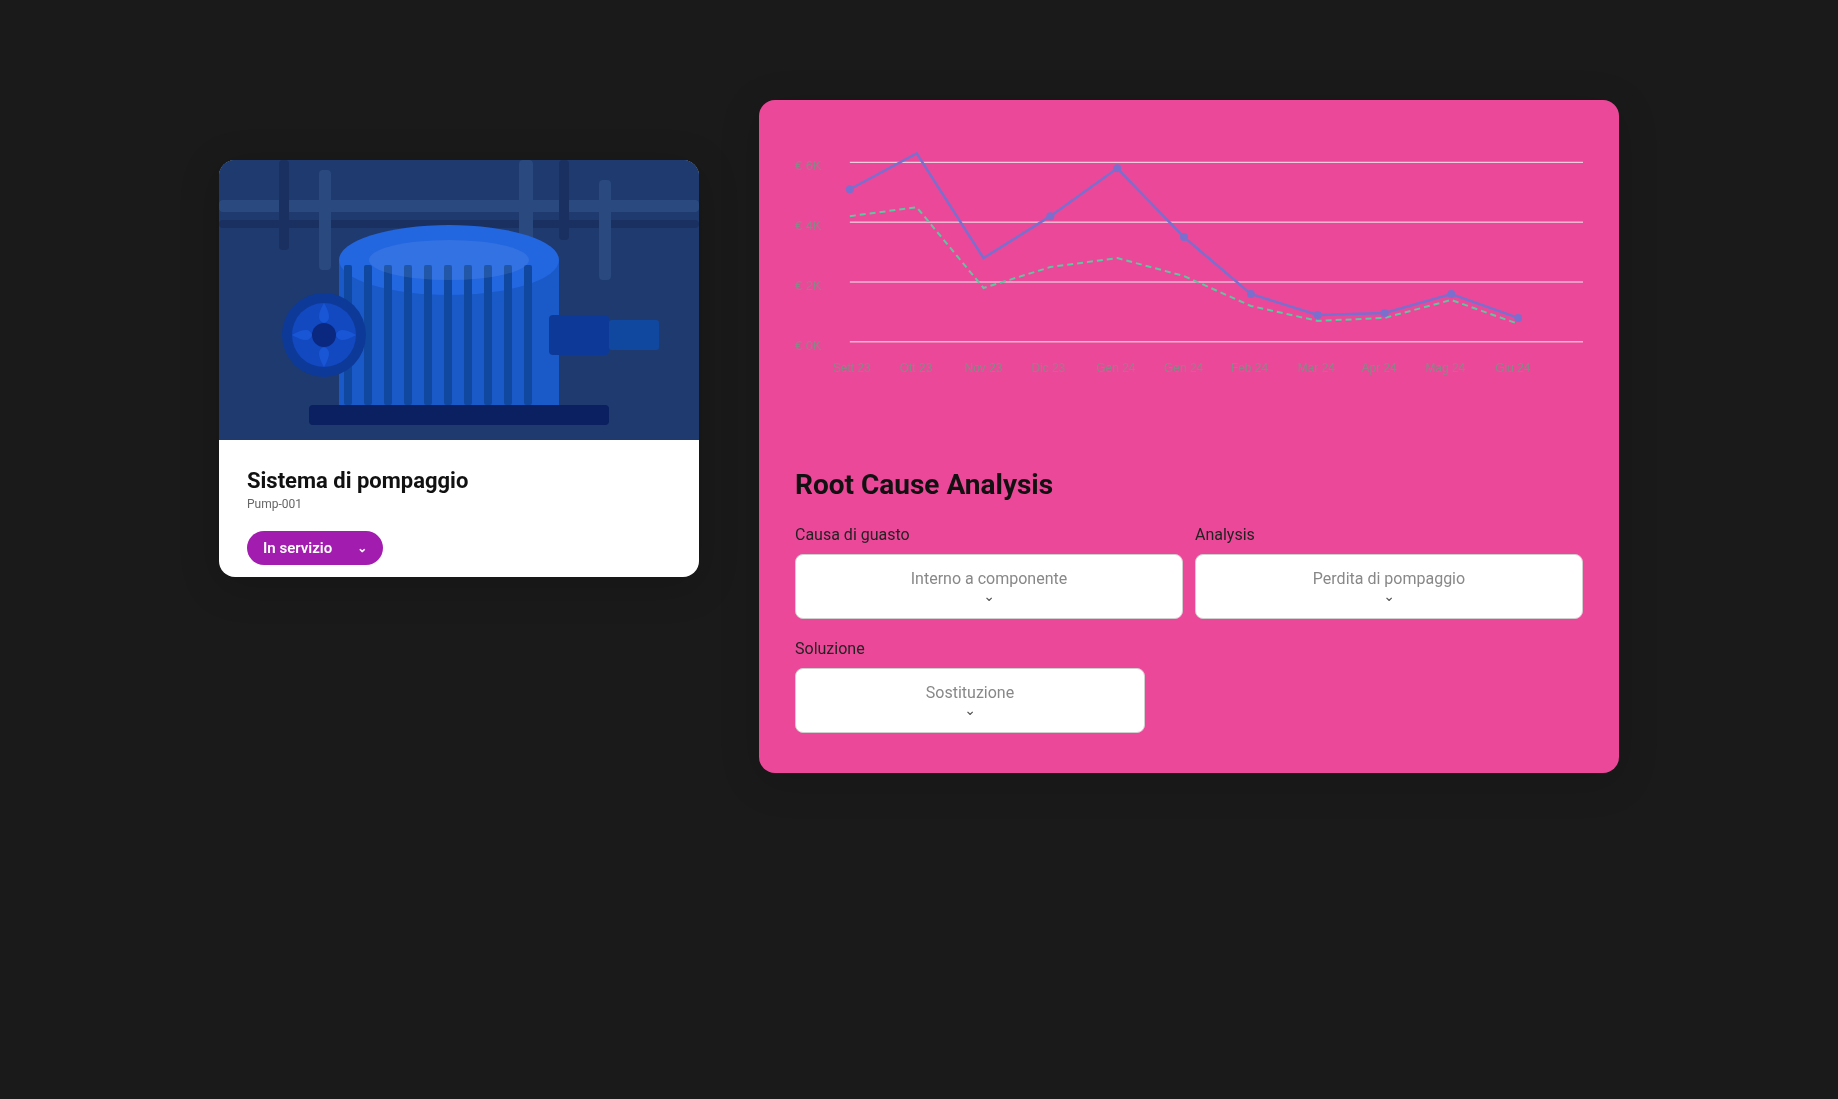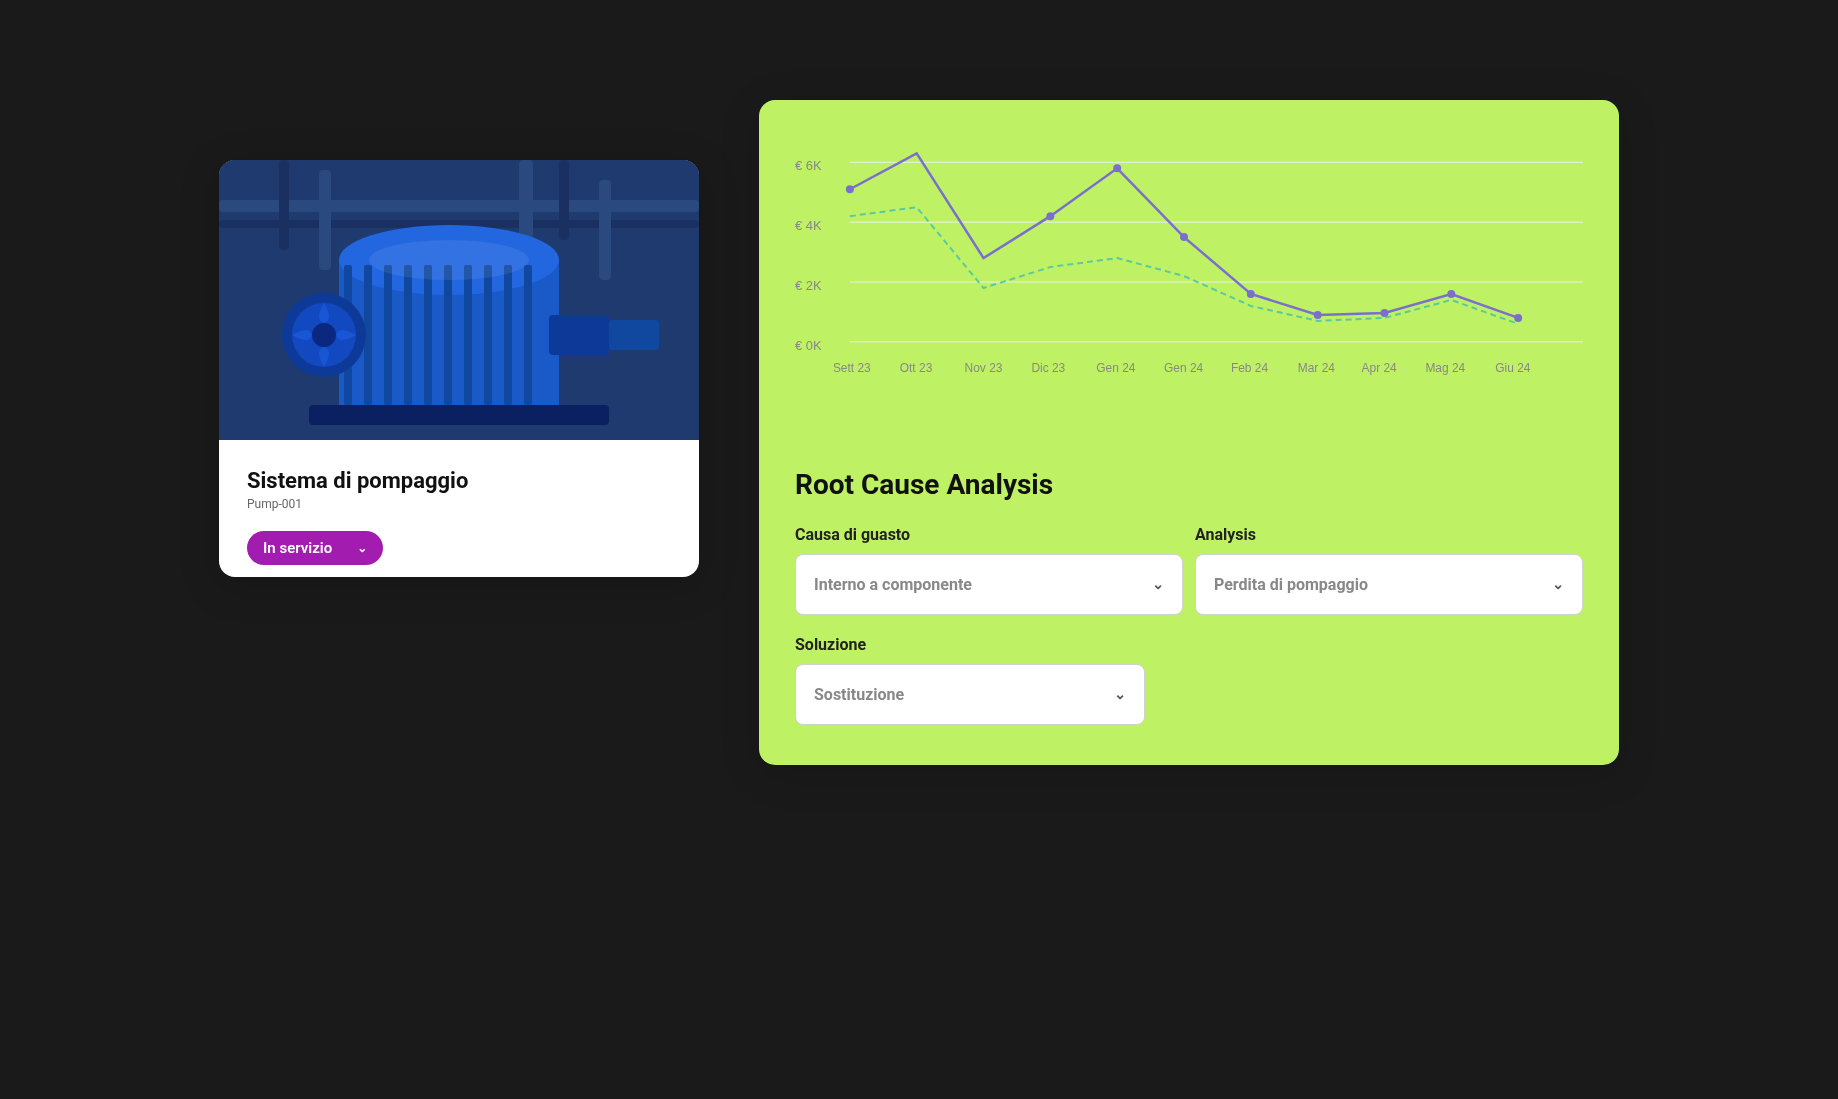--- a/index.html
+++ b/index.html
@@ -83,21 +83,21 @@
     .status-badge .chevron {
       font-size: 12px;
     }
 
     
     .analysis-card {
       position: absolute;
       right: 0;
       top: 0;
       width: 860px;
-      background: #bef264;
+      background: #ec4899;
       border-radius: 16px;
       box-shadow: 0 8px 40px rgba(0,0,0,0.15);
       padding: 32px 36px 40px;
       z-index: 2;
     }
 
     
     .chart-container {
       width: 100%;
       height: 300px;
@@ -115,45 +115,45 @@
       font-size: 28px;
       font-weight: 700;
       color: #111;
       margin-bottom: 24px;
     }
 
     .rca-row {
       display: flex;
       gap: 12px;
       margin-bottom: 20px;
-      font-weight: bold;
     }
 
     .rca-field {
       flex: 1;
     }
 
     .rca-field-label {
       font-size: 16px;
       color: #222;
       margin-bottom: 10px;
     }
 
     .rca-select {
       width: 100%;
       display: flex;
       align-items: center;
       justify-content: space-between;
       border: 1.5px solid #d0d0d0;
       border-radius: 8px;
-      padding: 20px 18px;
+      padding: 14px 18px;
       font-size: 16px;
       color: #888;
       cursor: pointer;
       background: #fff;
+      flex-direction: column;
     }
 
     .rca-select .chevron-icon {
       font-size: 14px;
       color: #555;
     }
 
     .rca-row-single {
       margin-bottom: 0;
     }

